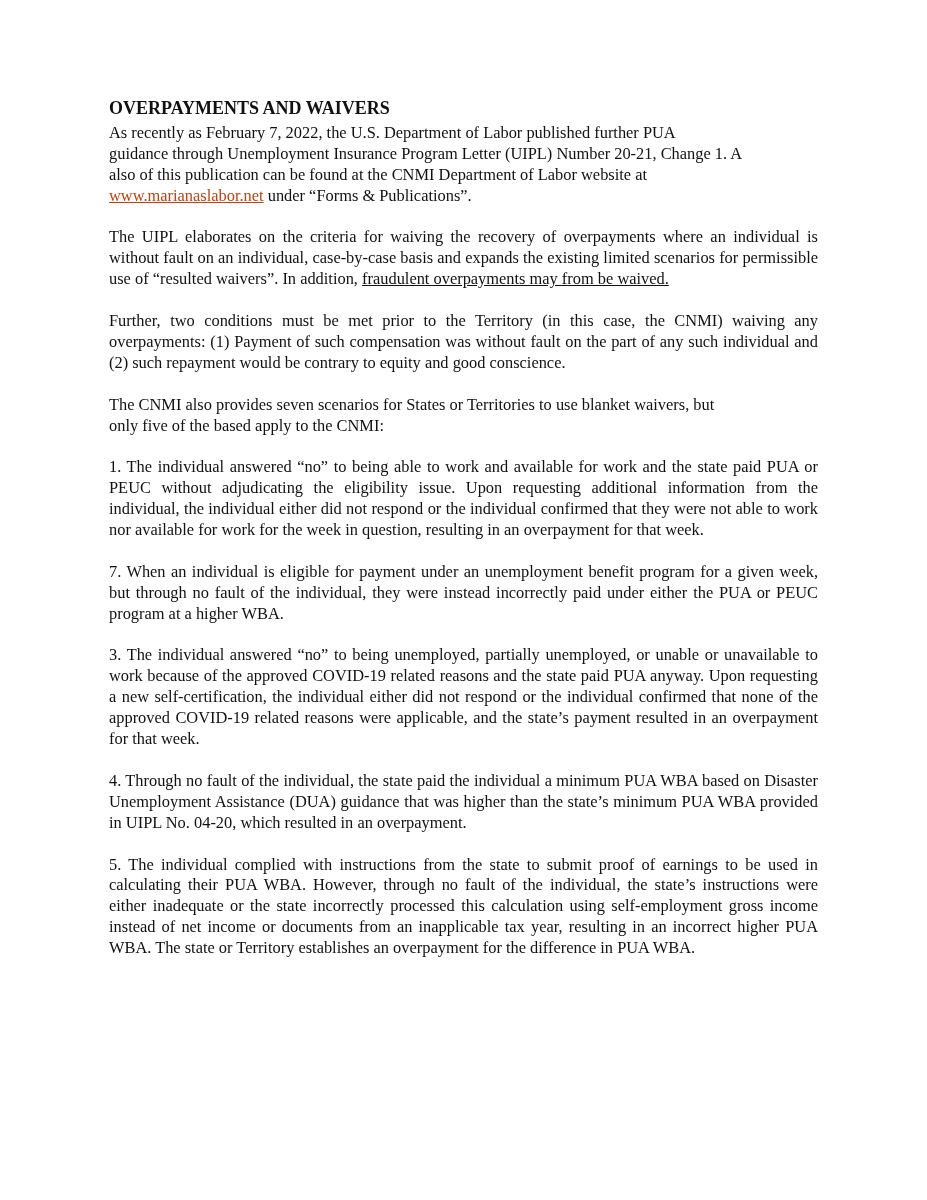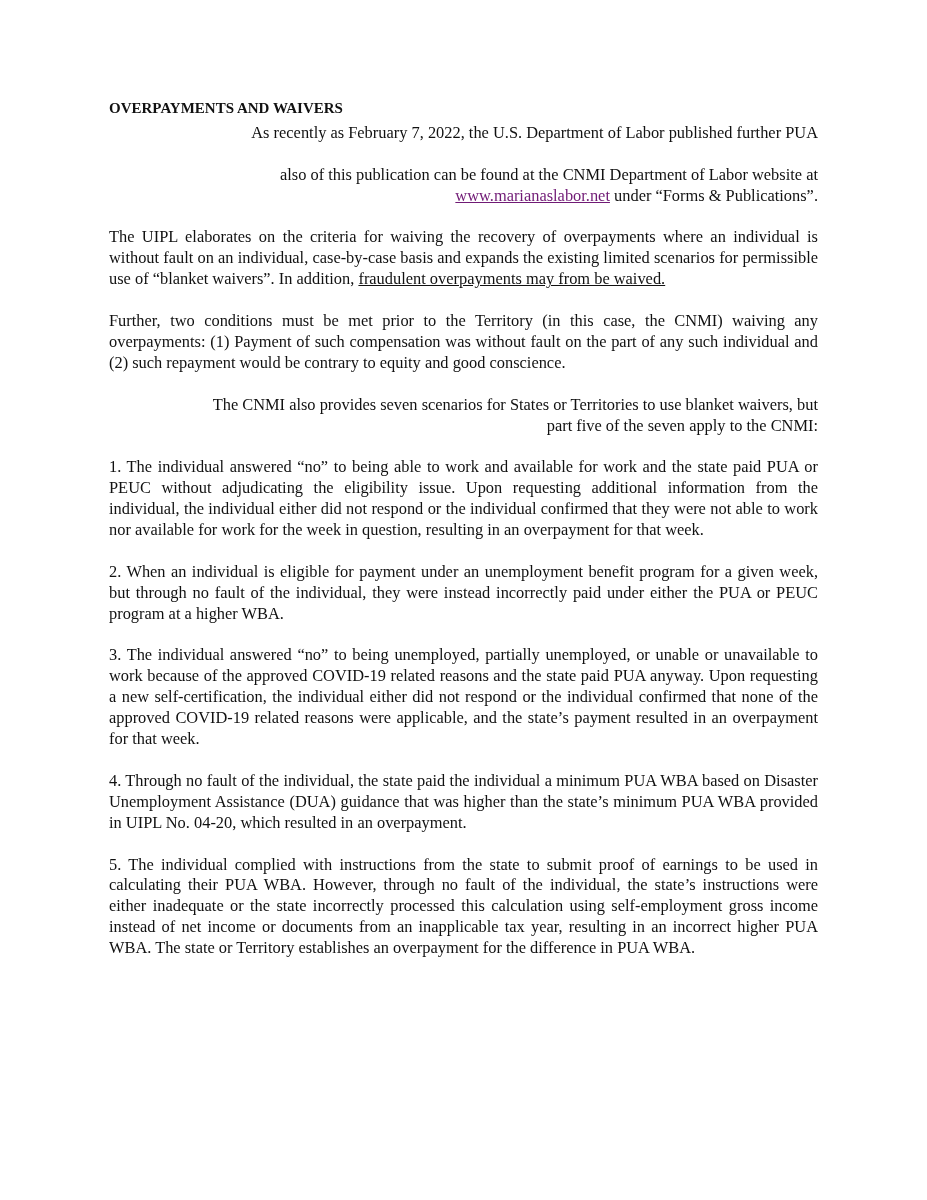--- a/index.html
+++ b/index.html
@@ -9,49 +9,49 @@
       left: 109px;
       top: 98px;
       width: 709px;
       font-family: "Liberation Serif", serif;
       font-size: 16.4px;
       line-height: 20.9px;
       color: #111111;
     }
     .title {
       font-weight: bold;
-      font-size: 15px;
+      font-size: 18px;
       margin: 0 0 4px 0;
     }
-    p { margin: 0 0 20.9px 0; text-align: right; }
+    p { margin: 0 0 20.9px 0; }
     .justify { text-align: justify; text-align-last: left; }
-    a.link { color: #701a75; text-decoration: underline; }
+    a.link { color: #c2410c; text-decoration: underline; }
     .u { text-decoration: underline; }
     .item { margin: 0 0 20.9px 0; }
   </style>
 </head>
 <body>
 
 <div class="page">
   <div class="title">OVERPAYMENTS AND WAIVERS</div>
 
   <p>
     <span>As recently as February 7, 2022, the U.S. Department of Labor published further PUA</span><br>
-    <br>
+    <span>guidance through Unemployment Insurance Program Letter (UIPL) Number 20-21, Change 1. A</span><br>
     <span>also of this publication can be found at the CNMI Department of Labor website at</span><br>
     <a class="link">www.marianaslabor.net</a><span> under “Forms &amp; Publications”.</span>
   </p>
 
-  <p class="justify"><span>The UIPL elaborates on the criteria for waiving the recovery of overpayments where an individual is without fault on an individual, case-by-case basis and expands the existing limited scenarios for permissible use of “blanket waivers”.  In addition, </span><span class="u">fraudulent overpayments may from be waived.</span></p>
+  <p class="justify"><span>The UIPL elaborates on the criteria for waiving the recovery of overpayments where an individual is without fault on an individual, case-by-case basis and expands the existing limited scenarios for permissible use of “resulted waivers”.  In addition, </span><span class="u">fraudulent overpayments may from be waived.</span></p>
 
   <p class="justify">Further, two conditions must be met prior to the Territory (in this case, the CNMI) waiving any overpayments: (1) Payment of such compensation was without fault on the part of any such individual and (2) such repayment would be contrary to equity and good conscience.</p>
 
   <p>
     <span>The CNMI also provides seven scenarios for States or Territories to use blanket waivers, but</span><br>
-    <span>part five of the seven apply to the CNMI:</span>
+    <span>only five of the based apply to the CNMI:</span>
   </p>
 
   <p class="item justify">1. The individual answered “no” to being able to work and available for work and the state paid PUA or PEUC without adjudicating the eligibility issue. Upon requesting additional information from the individual, the individual either did not respond or the individual confirmed that they were not able to work nor available for work for the week in question, resulting in an overpayment for that week.</p>
-  <p class="item justify">2. When an individual is eligible for payment under an unemployment benefit program for a given week, but through no fault of the individual, they were instead incorrectly paid under either the PUA or PEUC program at a higher WBA.</p>
+  <p class="item justify">7. When an individual is eligible for payment under an unemployment benefit program for a given week, but through no fault of the individual, they were instead incorrectly paid under either the PUA or PEUC program at a higher WBA.</p>
   <p class="item justify">3. The individual answered “no” to being unemployed, partially unemployed, or unable or unavailable to work because of the approved COVID-19 related reasons and the state paid PUA anyway. Upon requesting a new self-certification, the individual either did not respond or the individual confirmed that none of the approved COVID-19 related reasons were applicable, and the state’s payment resulted in an overpayment for that week.</p>
   <p class="item justify">4. Through no fault of the individual, the state paid the individual a minimum PUA WBA based on Disaster Unemployment Assistance (DUA) guidance that was higher than the state’s minimum PUA WBA provided in UIPL No. 04-20, which resulted in an overpayment.</p>
   <p class="item justify">5. The individual complied with instructions from the state to submit proof of earnings to be used in calculating their PUA WBA. However, through no fault of the individual, the state’s instructions were either inadequate or the state incorrectly processed this calculation using self-employment gross income instead of net income or documents from an inapplicable tax year, resulting in an incorrect higher PUA WBA. The state or Territory establishes an overpayment for the difference in PUA WBA.</p>
 </div>
 
 </body></html>

